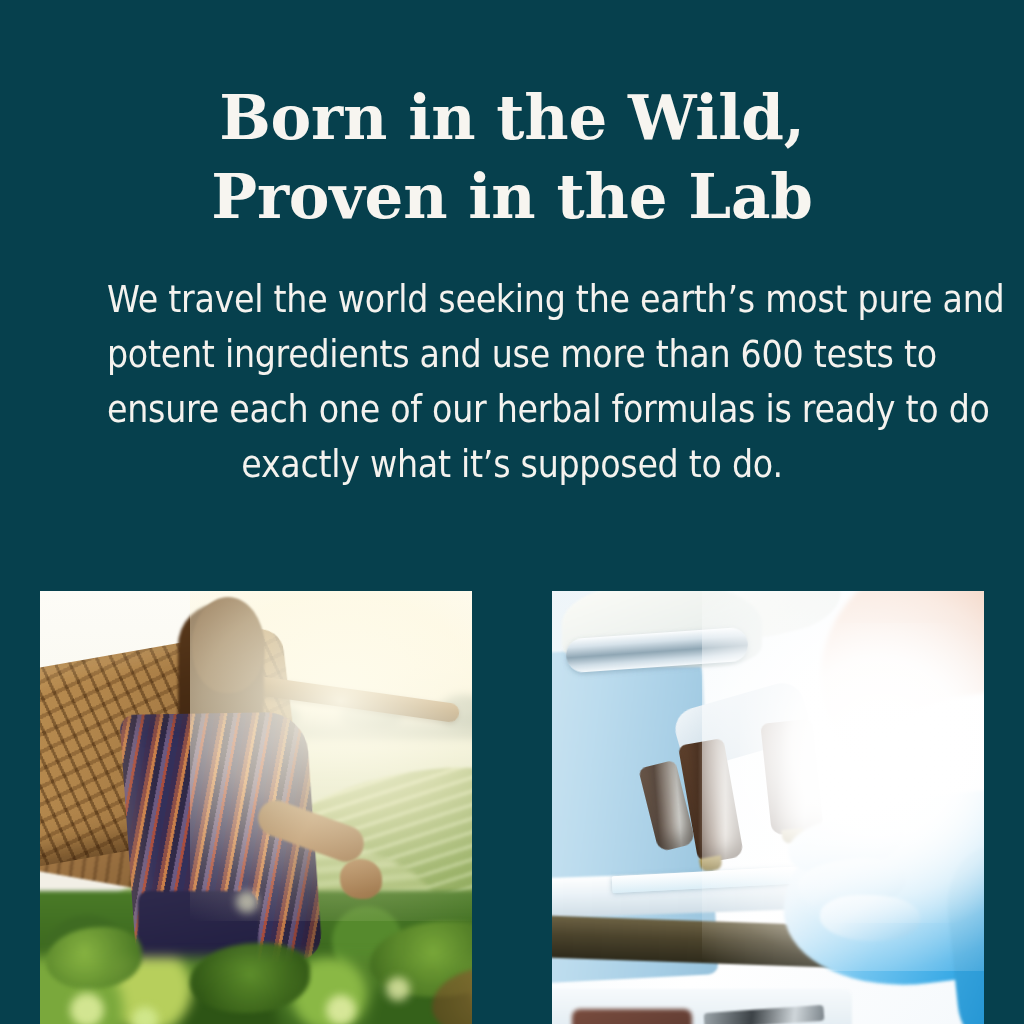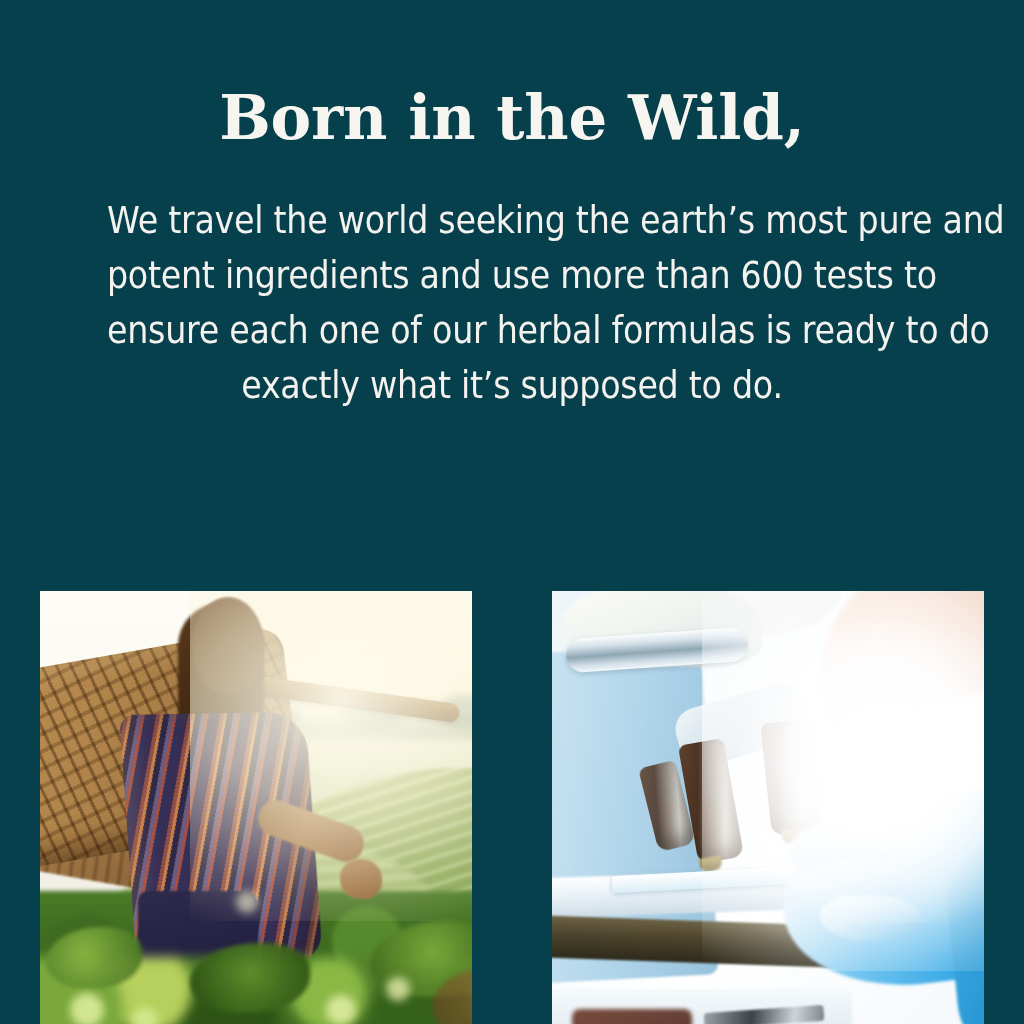--- a/index.html
+++ b/index.html
@@ -332,20 +332,21 @@
 </style>
 </head>
 <body>
 
 <div id="promo-card">
 
   <section id="text-panel">
 
     <h1 id="headline">
       <span class="hl-line">Born in the Wild,</span>
+      <span class="hl-line">Proven in the Lab</span>
     </h1>
 
     <p id="body-copy">
       <span class="bc-line">We travel the world seeking the earth’s most pure and</span>
       <span class="bc-line">potent ingredients and use more than 600 tests to</span>
       <span class="bc-line">ensure each one of our herbal formulas is ready to do</span>
       <span class="bc-line">exactly what it’s supposed to do.</span>
     </p>
 
   </section>

